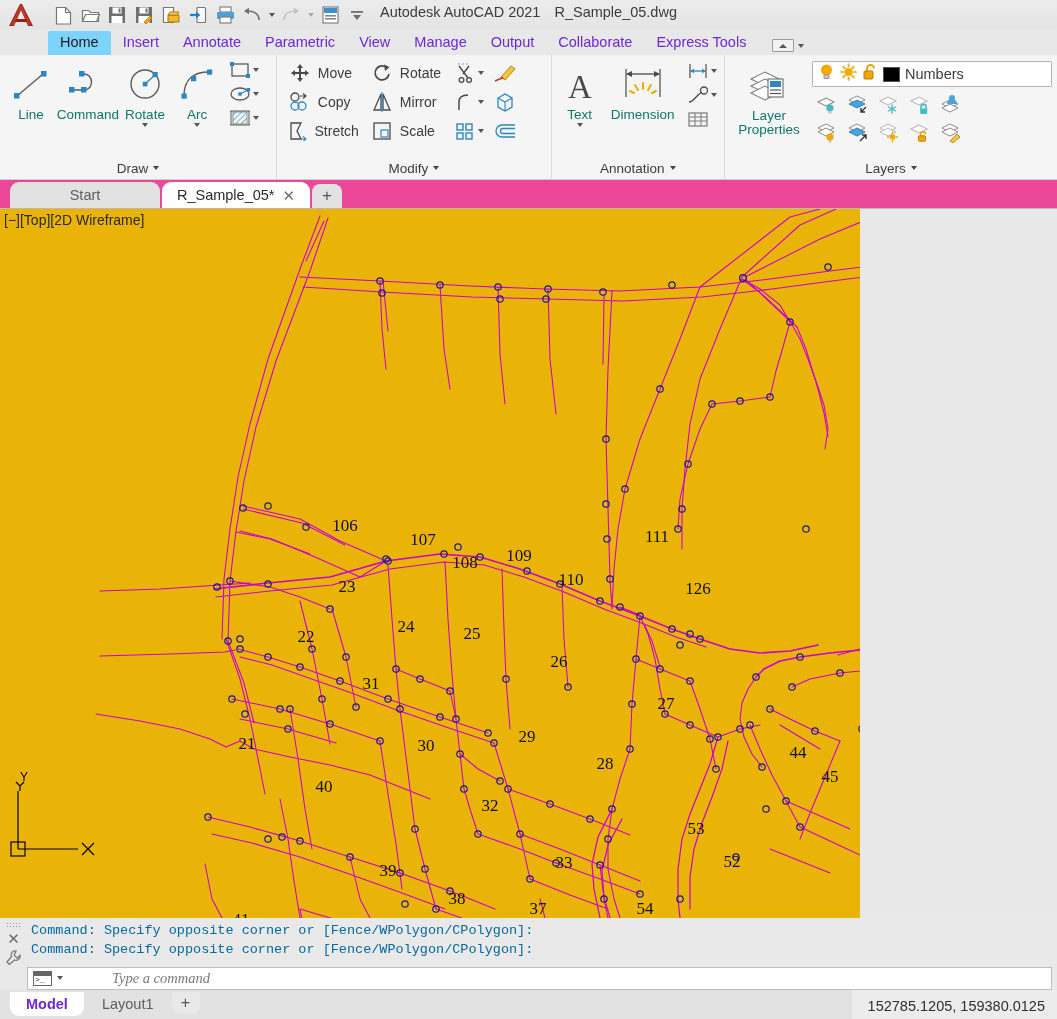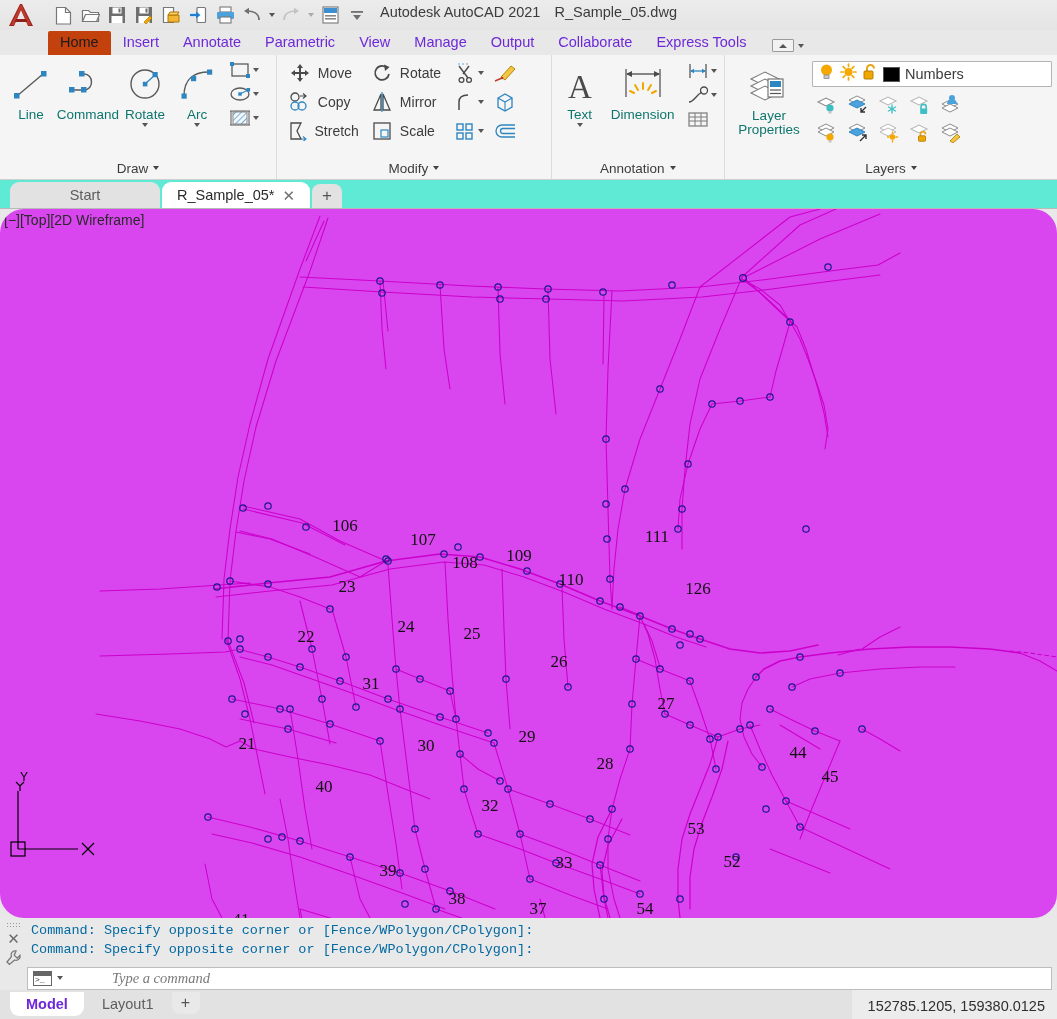--- a/index.html
+++ b/index.html
@@ -41,21 +41,21 @@
 
   
   .ribbon-tabs {
     height: 25px; background: #e8e8e8; display: flex; align-items: flex-end;
     padding-left: 48px; position: relative;
   }
   .rtab {
     font-size: 14.5px; color: #6d28d9; padding: 2px 12px 4px 12px; line-height: 18px;
     border-radius: 2px 2px 0 0; white-space: nowrap;
   }
-  .rtab.active { background: #c2410c; color: #1c1c1c; }
+  .rtab.active { background: #7dd3fc; color: #1c1c1c; }
   .panel-toggle {
     display:flex; align-items:center; gap:4px; margin-left: 14px; padding-bottom:3px;
   }
   .pt-box {
     width: 22px; height: 13px; border: 1px solid #9a9a9a; background: #f2f2f2;
     display:flex;align-items:center;justify-content:center;border-radius:1px;
   }
   .pt-up { width:0;height:0;border-left:4px solid transparent;border-right:4px solid transparent;border-bottom:4px solid #555; }
 
   
@@ -95,38 +95,38 @@
     display:flex; align-items:center; gap:5px; padding: 0 5px; border-radius:1px;
   }
   .layer-combo .swatch { width:17px;height:15px;background:#000;border:1px solid #555; }
   .layer-combo .lname { font-size:14.5px;color:#3c3c3c; }
   .layergrid { display:flex; flex-direction:column; gap:2px; margin-top:4px; }
   .layergrid .row { gap: 1px; }
   .lbtn { width:30px;height:26px;display:flex;align-items:center;justify-content:center;border:1px solid transparent;border-radius:2px; }
 
   
   .filetabs {
-    height: 29px; background:#5eead4; display:flex; align-items:flex-end;
+    height: 29px; background:#ec4899; display:flex; align-items:flex-end;
     padding-left: 10px; border-bottom:1px solid #b9b9b9;
   }
   .ftab {
     height: 26px; min-width: 120px; display:flex; align-items:center; justify-content:center;
     gap:8px; padding: 0 14px; font-size:14.5px; color:#5c5c5c;
     background:#e2e2e2; border-radius: 9px 9px 0 0; margin-right: 2px;
   }
   .ftab.active { background:#fff; color:#2b2b2b; }
   .ftab .x { font-size:15px; color:#6f6f6f; line-height:1; }
   .ftab-plus {
     width: 30px; height:24px; display:flex;align-items:center;justify-content:center;
     background:#e2e2e2; border-radius:8px 8px 0 0; font-size:17px; color:#555;
   }
 
   
   .canvas-wrap {
-    position: relative; width: 1057px; height: 709px; background:#d946ef; overflow: hidden; border-radius: 24px;
+    position: relative; width: 860px; height: 709px; background:#eab308; overflow: hidden;
   }
   .vplabel {
     position:absolute; left:4px; top:3px; font-size:14px; color:#2a2a2a;
     z-index: 5; white-space: nowrap;
   }
   .canvas-wrap svg { position:absolute; left:0; top:0; display:block; }
   .plabel { font-family:"Liberation Serif", serif; font-size:17px; fill:#111; }
 
   
   .cmdarea { height: 72px; background:#e9e9e9; display:flex; position:relative; }

